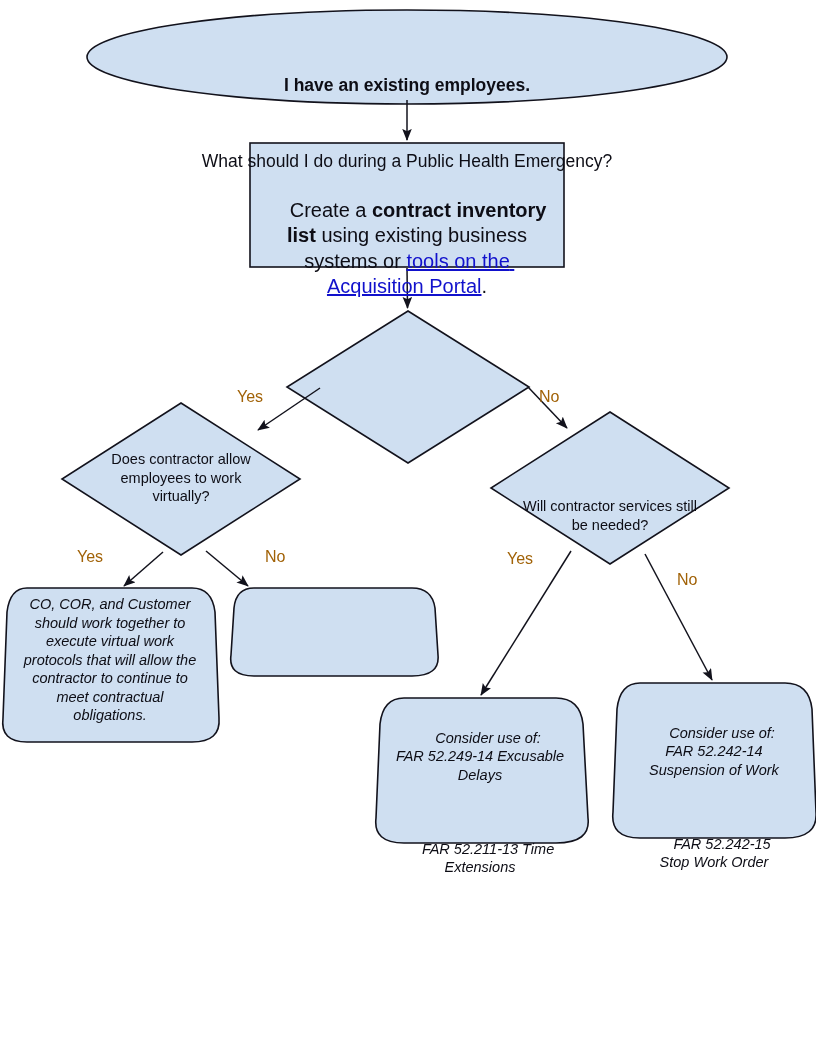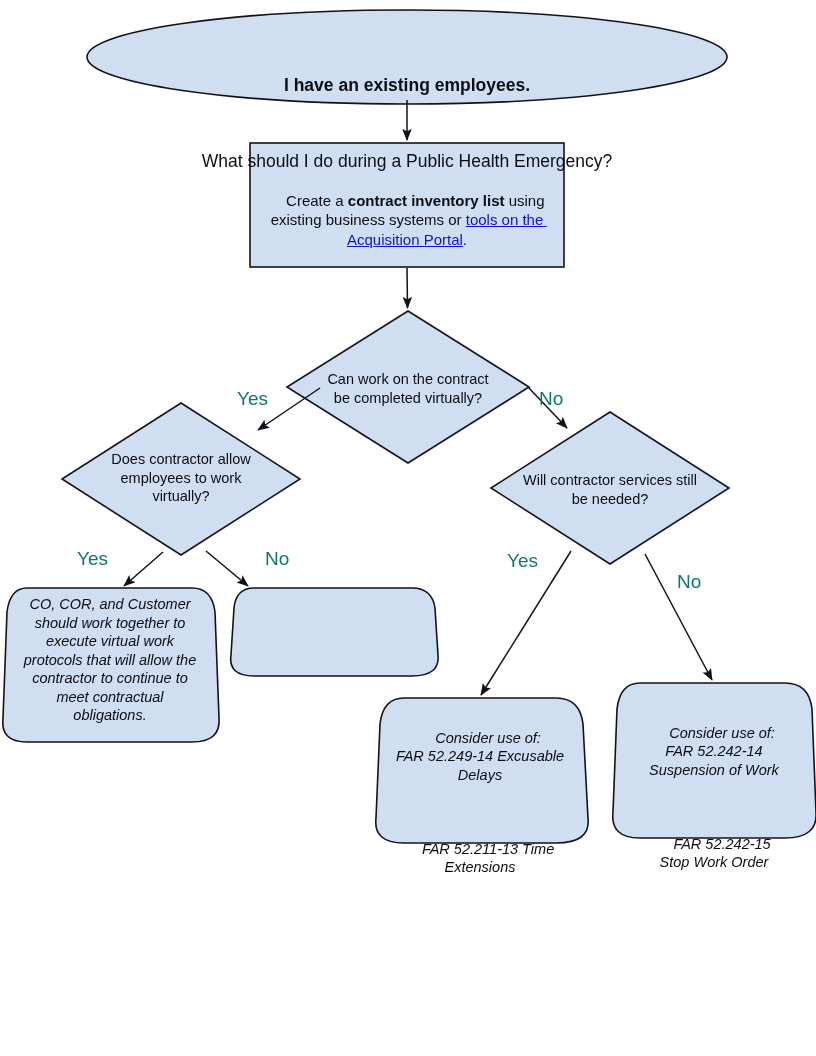--- a/index.html
+++ b/index.html
@@ -39,42 +39,42 @@
     position: absolute;
     color: #0d0d15;
     text-align: center;
     line-height: 1.28;
     font-family: "Liberation Sans", sans-serif;
     white-space: pre-wrap;
     pointer-events: none;
   }
   .edge-label {
     position: absolute;
-    color: #0f766e;
-    font-size: 19px;
+    color: #a16207;
+    font-size: 16px;
     font-family: "Liberation Sans", sans-serif;
     white-space: nowrap;
   }
   .t-start {
     font-size: 17.5px;
   }
   .t-start .line1 {
     font-weight: bold;
     display: block;
     margin-bottom: 9px;
   }
   .t-start .line2 {
     display: block;
     font-weight: normal;
   }
   .u-bold-underline {
     font-weight: bold;
   }
   .t-process {
-    font-size: 15px;
+    font-size: 20px;
   }
   .strong {
     font-weight: bold;
   }
   .link {
     color: #1111cc;
     text-decoration: underline;
   }
   .t-decision {
     font-size: 14.5px;
@@ -130,28 +130,26 @@
 
   <div class="node-text t-start" style="left:107px; top:29px; width:600px;">
     <span class="line1"><span>I have an </span><span class="u-bold-underline">existing</span><span> employees.</span></span>
     <span class="line2">What should I do during a Public Health Emergency?</span>
   </div>
 
   <div class="node-text t-process" style="left:262px; top:172px; width:290px;">
     <span>Create a </span><span class="strong">contract inventory list</span><span> using existing business systems or </span><a class="link" href="#">tools on the Acquisition Portal</a><span>.</span>
   </div>
 
-  <div class="node-text t-decision" style="left:300px; top:370px; width:216px;">Can work on the contract
-be completed virtually?</div>
 
   <div class="node-text t-decision" style="left:78px; top:450px; width:206px;">Does contractor allow
 employees to work
 virtually?</div>
 
-  <div class="node-text t-decision" style="left:504px; top:471px; width:212px;">Will contractor services still
+  <div class="node-text t-decision" style="left:504px; top:497px; width:212px;">Will contractor services still
 be needed?</div>
 
   <div class="node-text t-terminal" style="left:12px; top:595px; width:196px;">CO, COR, and Customer
 should work together to
 execute virtual work
 protocols that will allow the
 contractor to continue to
 meet contractual
 obligations.</div>
 

